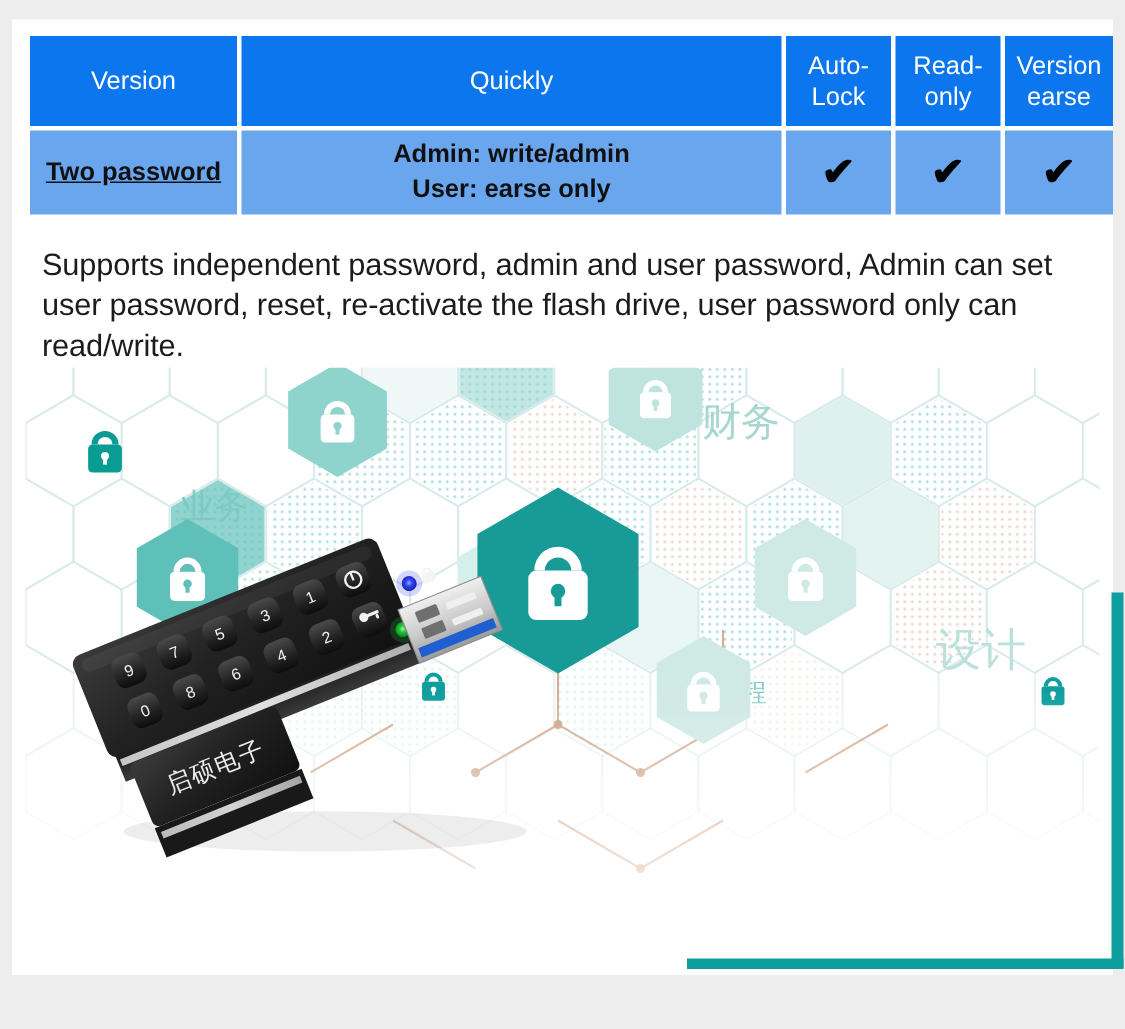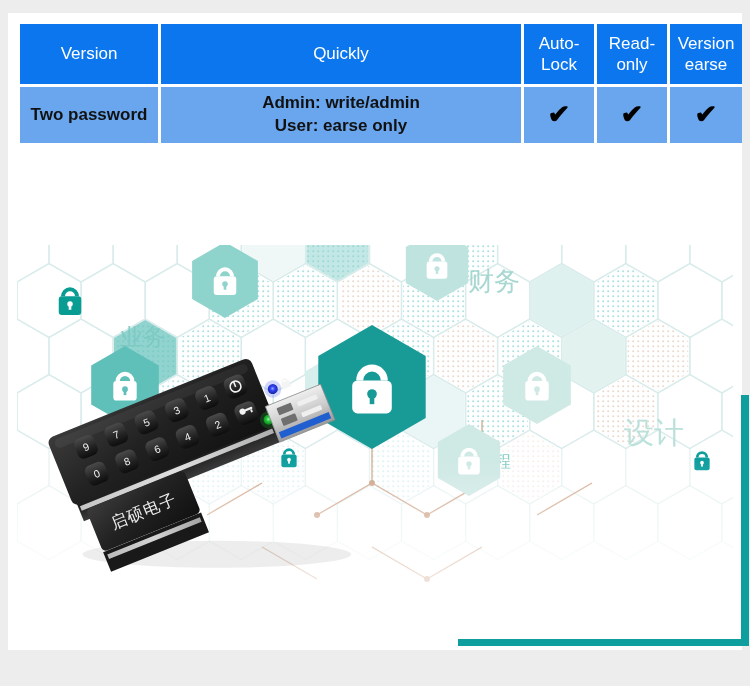--- a/index.html
+++ b/index.html
@@ -46,21 +46,21 @@
     background:#6aa6ee;
     color:#111111;
     font-weight:bold;
     font-size:17px;
     line-height:1.35;
     height:56px;
     vertical-align:middle;
     text-align:center;
     padding:0 3px;
   }
-  td.versioncell{font-size:16px;}
+  td.versioncell{font-size:16px;text-decoration:underline;}
   .checkmark{
     font-size:26px;font-weight:bold;color:#000;
     line-height:1;display:inline-block;
     transform:scaleX(1.05);
   }
 
   
   .para{
     position:absolute;
     left:20px;top:150px;width:706px;
@@ -136,20 +136,21 @@
               <span class="checkmark">✔</span>
             </td>
             <td>
               <span class="checkmark">✔</span>
             </td>
           </tr>
         </tbody>
       </table>
     </div>
 
+    <div class="para">Supports independent password, admin and user password, Admin can set user password, reset, re-activate the flash drive, user password only can read/write.</div>
 
     <div class="illus">
 
       <svg class="hexlayer" viewBox="0 0 716 400" width="716" height="400">
         <defs>
           <pattern id="dots" width="5" height="5" patternUnits="userSpaceOnUse">
             <circle cx="1.2" cy="1.2" r="1.05" fill="#35b6b0" opacity="0.55"></circle>
           </pattern>
           <pattern id="dotsTan" width="5" height="5" patternUnits="userSpaceOnUse">
             <circle cx="1.2" cy="1.2" r="1.05" fill="#c89a78" opacity="0.5"></circle>

